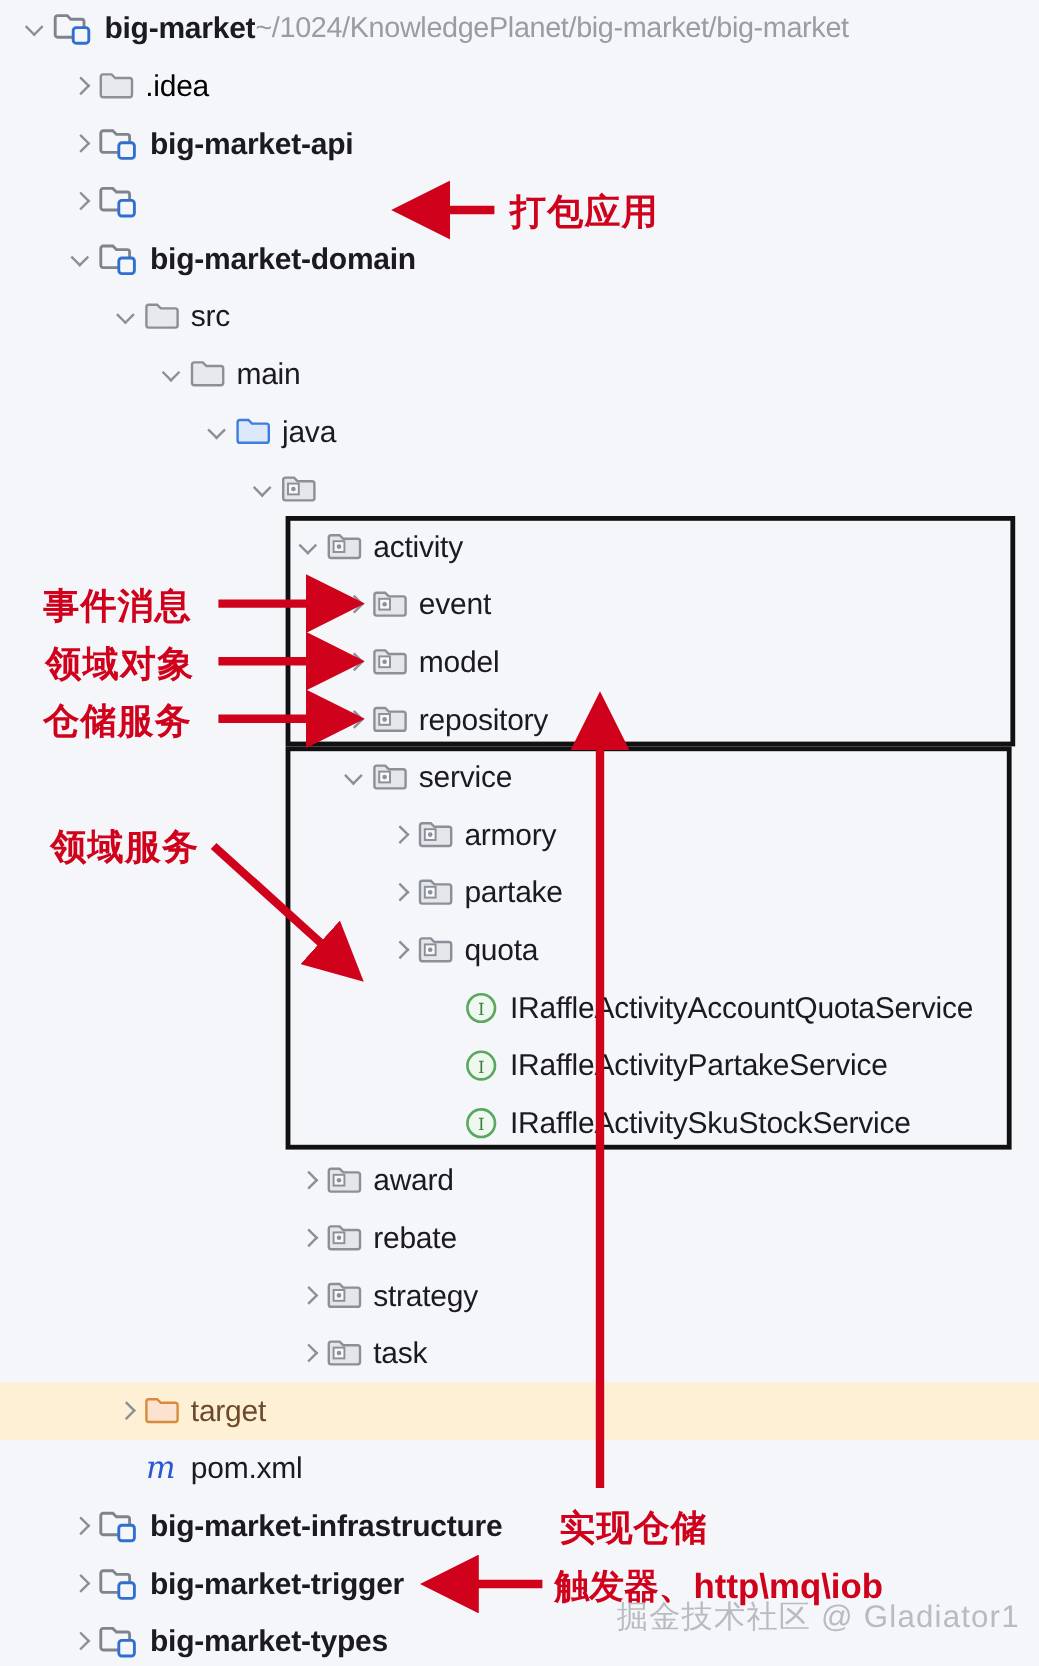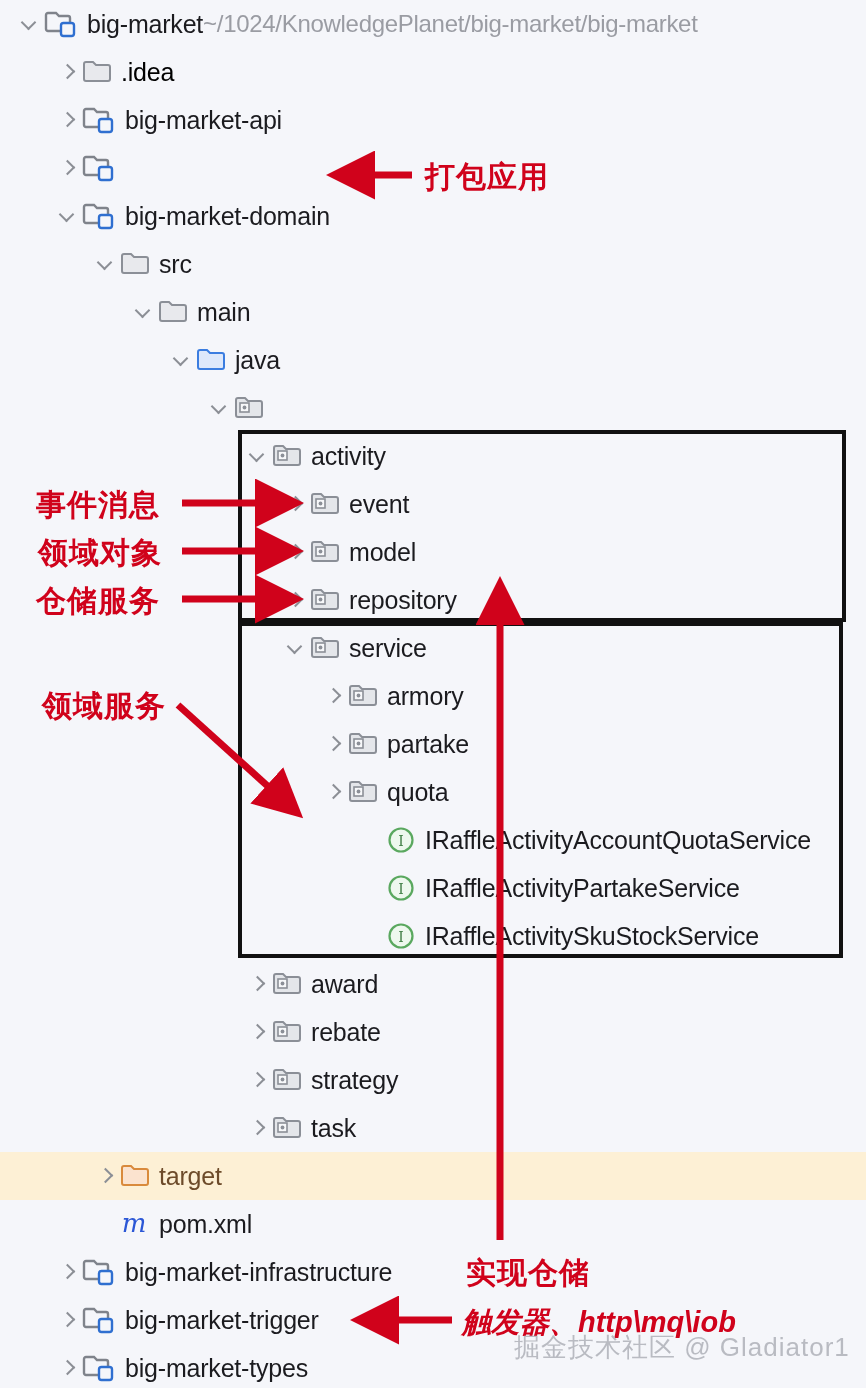--- a/index.html
+++ b/index.html
@@ -23,35 +23,35 @@
   .chev.down::before{
     content:"";position:absolute;left:5px;top:4px;width:9px;height:9px;
     border-right:2.4px solid #8c8f96;border-bottom:2.4px solid #8c8f96;
     transform:rotate(45deg);
   }
   .chev.none::before{content:none;}
 
   .ico{flex:0 0 auto;margin-right:9px;display:flex;align-items:center;justify-content:center;}
 
   .label{font-size:25px;color:#1b1b1f;letter-spacing:-0.2px;white-space:nowrap;}
-  .label.bold{font-weight:normal;}
+  .label.bold{font-weight:bold;}
   .label.idea{color:#000000;}
   .label.target{color:#6d4b2a;}
   .path{font-size:24px;color:#9a9ca3;margin-left:0;white-space:nowrap;letter-spacing:-0.3px;}
 
   
   .row.hl{background:#fdf0d5;}
 
   
   .box{position:absolute;border:4px solid #111;box-sizing:border-box;pointer-events:none;}
 
   
   .ann{position:absolute;color:#d0021b;font-weight:bold;white-space:nowrap;}
   .ann.cn{font-size:30px;letter-spacing:1px;}
-  .ann.cn2{font-size:29px;letter-spacing:0px;font-style:italic;}
+  .ann.cn2{font-size:29px;letter-spacing:0px;}
   svg.overlay{position:absolute;left:0;top:0;width:866px;height:1388px;pointer-events:none;}
 
   .wm{position:absolute;font-size:26px;color:#b9bbc2;letter-spacing:1px;white-space:nowrap;text-align:right;}
 </style>
 </head>
 <body>
 
 <div id="tree">
     <div class="row" style="top: 0px; padding-left: 18px;">
       <span class="chev down"></span>

